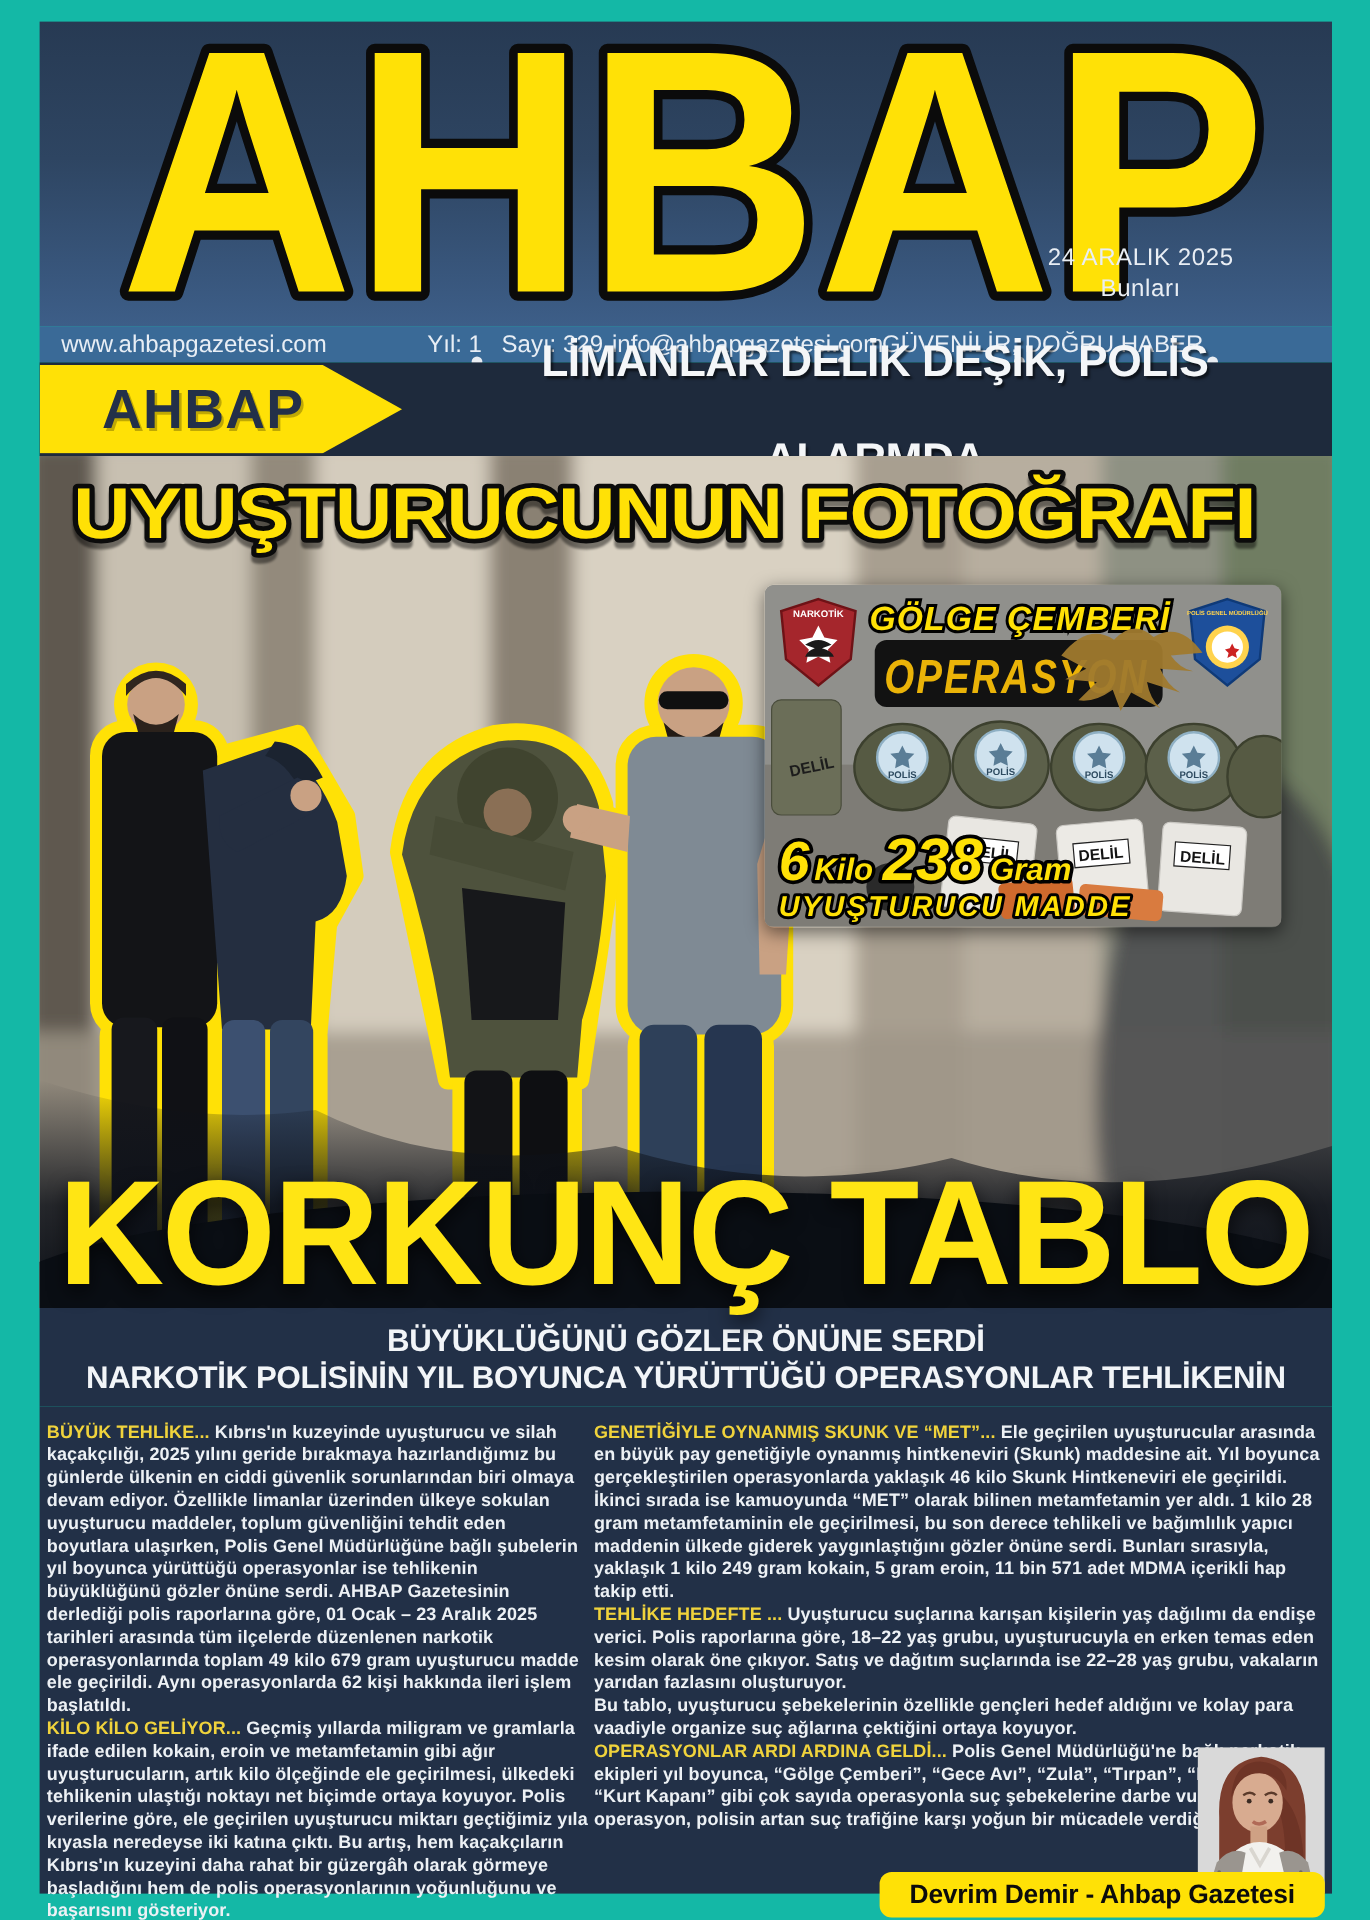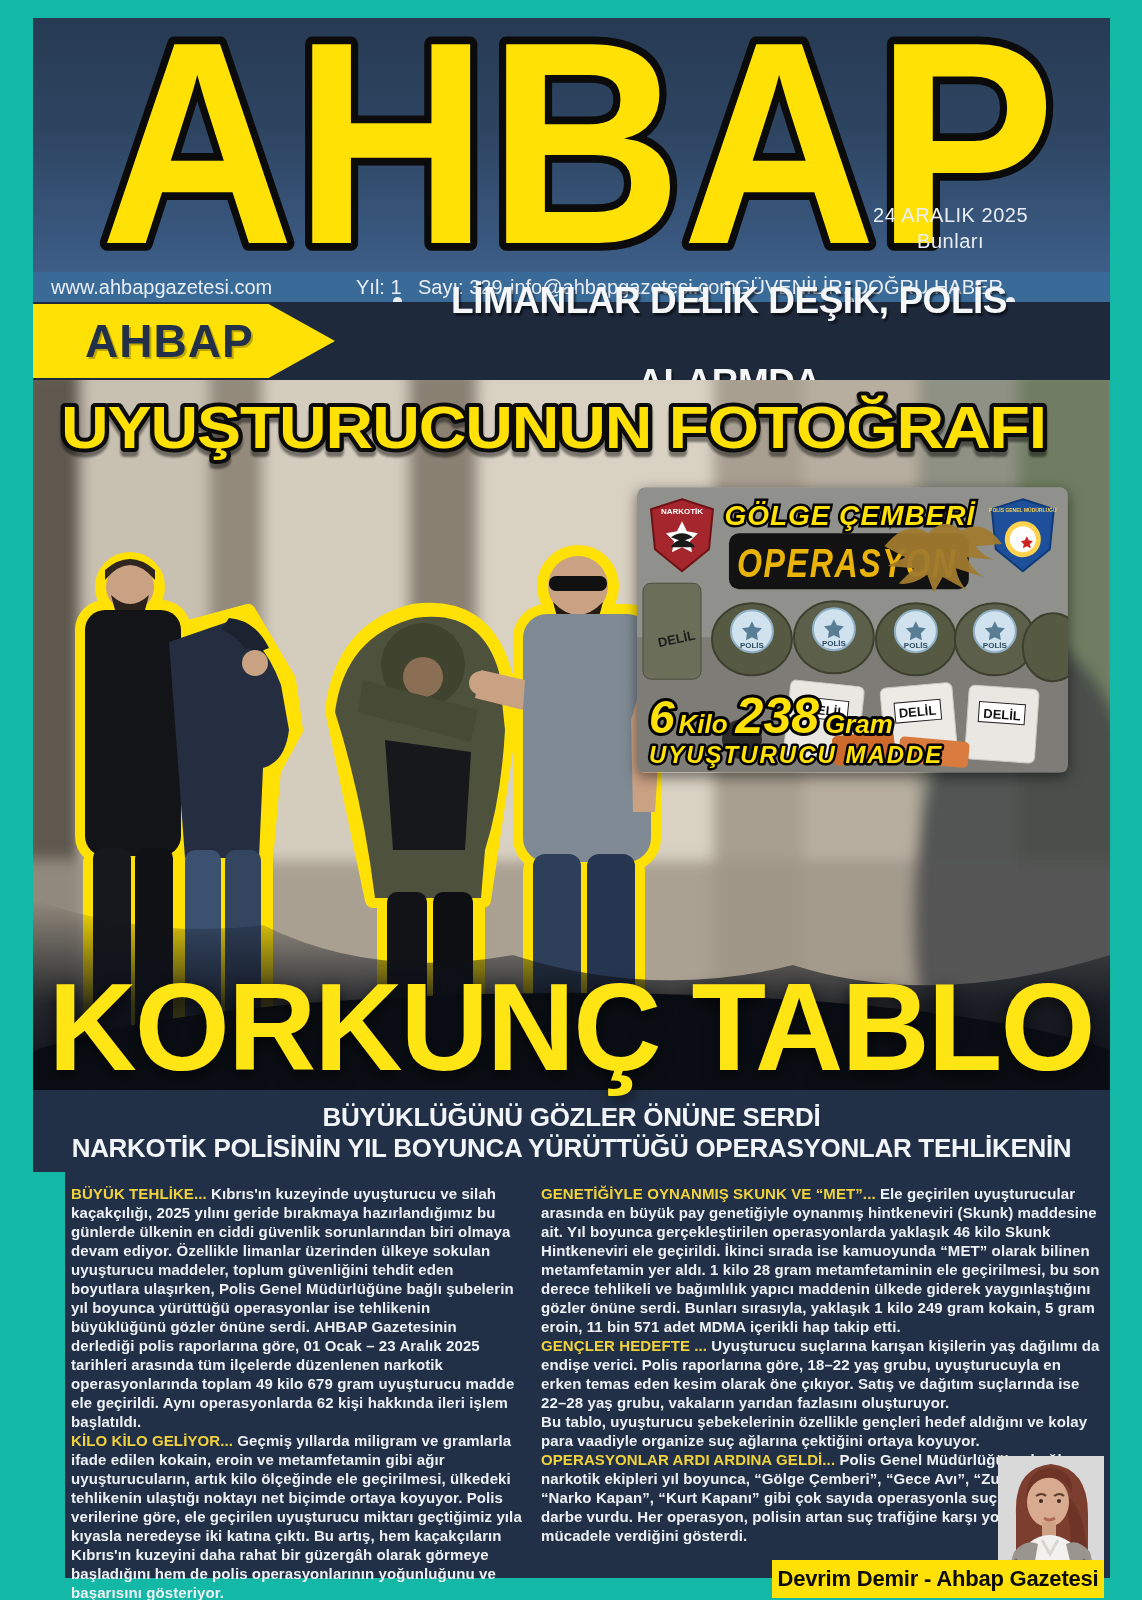--- a/index.html
+++ b/index.html
@@ -33,26 +33,26 @@
   .photo > svg.scene { position:absolute; inset:0; width:100%; height:100%; }
   .kicker-svg { position:absolute; top:2px; left:0; width:100%; height:88px; filter:drop-shadow(0 5px 1px rgba(0,0,0,.45)); }
   .inset { position:absolute; left:56.1%; top:15.1%; width:40%; height:40.2%; border-radius:8px; box-shadow:0 4px 14px rgba(0,0,0,.5); overflow:hidden; }
   .inset svg { width:100%; height:100%; display:block; }
   .bighead-svg { position:absolute; bottom:-8px; left:0; width:100%; height:140px; filter:drop-shadow(0 6px 8px rgba(0,0,0,.65)); }
 
   
   .deck { height:82px; background:#223047; color:#f2f5f8; text-align:center; font-weight:900; font-size:26px; line-height:31px; letter-spacing:-.3px; padding-top:12px; }
 
   
-  .article { position:relative; height:406px; background:#223047; padding:12px 6px 0 6px; display:grid; grid-template-columns:452px 1fr; column-gap:18px;margin-left:32px; }
+  .article { position:relative; height:406px; background:#223047; padding:12px 6px 0 6px; display:grid; grid-template-columns:452px 1fr; column-gap:4px; }
   .col { color:#edf1f5; font-size:15px; line-height:19px; font-weight:700; letter-spacing:.1px; }
   .para { margin:0; }
   .lead { color:#f0d33c; font-weight:900; }
   .reporter { position:absolute; right:6px; bottom:0; width:106px; height:122px; z-index:3; }
-  .caption { position:absolute; right:6px; bottom:-20px; width:332px; height:38px; background:#ffe106; color:#0c0c0c; font-weight:900; font-size:22px; display:flex; align-items:center; justify-content:center; z-index:5; letter-spacing:-.2px; }
+  .caption { position:absolute; right:6px; bottom:-20px; width:371px; height:38px; background:#ffe106; color:#0c0c0c; font-weight:900; font-size:22px; display:flex; align-items:center; justify-content:center; z-index:5; letter-spacing:-.2px;border-radius:10px; }
 </style>
 </head>
 <body>
 
 <div class="page">
   <div class="content">
 
     <header class="masthead">
       <svg viewBox="0 0 1077 262">
         <text x="545" y="232" text-anchor="middle" font-family="Liberation Sans, sans-serif" font-size="298" font-weight="900" fill="#ffe106" stroke="#0b0b0b" stroke-width="16" paint-order="stroke" stroke-linejoin="round" textLength="985" lengthAdjust="spacingAndGlyphs">AHBAP</text>
@@ -257,21 +257,21 @@
       <div>NARKOTİK POLİSİNİN YIL BOYUNCA YÜRÜTTÜĞÜ OPERASYONLAR TEHLİKENİN</div>
     </div>
 
     <div class="article">
       <div class="col" id="col-left">
           <p class="para"><span class="lead">BÜYÜK TEHLİKE... </span>Kıbrıs'ın kuzeyinde uyuşturucu ve silah kaçakçılığı, 2025 yılını geride bırakmaya hazırlandığımız bu günlerde ülkenin en ciddi güvenlik sorunlarından biri olmaya devam ediyor. Özellikle limanlar üzerinden ülkeye sokulan uyuşturucu maddeler, toplum güvenliğini tehdit eden boyutlara ulaşırken, Polis Genel Müdürlüğüne bağlı şubelerin yıl boyunca yürüttüğü operasyonlar ise tehlikenin büyüklüğünü gözler önüne serdi. AHBAP Gazetesinin derlediği polis raporlarına göre, 01 Ocak – 23 Aralık 2025 tarihleri arasında tüm ilçelerde düzenlenen narkotik operasyonlarında toplam 49 kilo 679 gram uyuşturucu madde ele geçirildi. Aynı operasyonlarda 62 kişi hakkında ileri işlem başlatıldı.</p>
           <p class="para"><span class="lead">KİLO KİLO GELİYOR... </span>Geçmiş yıllarda miligram ve gramlarla ifade edilen kokain, eroin ve metamfetamin gibi ağır uyuşturucuların, artık kilo ölçeğinde ele geçirilmesi, ülkedeki tehlikenin ulaştığı noktayı net biçimde ortaya koyuyor. Polis verilerine göre, ele geçirilen uyuşturucu miktarı geçtiğimiz yıla kıyasla neredeyse iki katına çıktı. Bu artış, hem kaçakçıların Kıbrıs'ın kuzeyini daha rahat bir güzergâh olarak görmeye başladığını hem de polis operasyonlarının yoğunluğunu ve başarısını gösteriyor.</p>
         </div>
       <div class="col" id="col-right">
           <p class="para"><span class="lead">GENETİĞİYLE OYNANMIŞ SKUNK VE “MET”... </span>Ele geçirilen uyuşturucular arasında en büyük pay genetiğiyle oynanmış hintkeneviri (Skunk) maddesine ait. Yıl boyunca gerçekleştirilen operasyonlarda yaklaşık 46 kilo Skunk Hintkeneviri ele geçirildi. İkinci sırada ise kamuoyunda “MET” olarak bilinen metamfetamin yer aldı. 1 kilo 28 gram metamfetaminin ele geçirilmesi, bu son derece tehlikeli ve bağımlılık yapıcı maddenin ülkede giderek yaygınlaştığını gözler önüne serdi. Bunları sırasıyla, yaklaşık 1 kilo 249 gram kokain, 5 gram eroin, 11 bin 571 adet MDMA içerikli hap takip etti.</p>
-          <p class="para"><span class="lead">GENÇLER HEDEFTE ... </span>Uyuşturucu suçlarına karışan kişilerin yaş dağılımı da endişe verici. Polis raporlarına göre, 18–22 yaş grubu, uyuşturucuyla en erken temas eden kesim olarak öne çıkıyor. Satış ve dağıtım suçlarında ise 22–28 yaş grubu, vakaların yarıdan fazlasını oluşturuyor.</p>
+          <p class="para"><span class="lead">TEHLİKE HEDEFTE ... </span>Uyuşturucu suçlarına karışan kişilerin yaş dağılımı da endişe verici. Polis raporlarına göre, 18–22 yaş grubu, uyuşturucuyla en erken temas eden kesim olarak öne çıkıyor. Satış ve dağıtım suçlarında ise 22–28 yaş grubu, vakaların yarıdan fazlasını oluşturuyor.</p>
           <p class="para">Bu tablo, uyuşturucu şebekelerinin özellikle gençleri hedef aldığını ve kolay para vaadiyle organize suç ağlarına çektiğini ortaya koyuyor.</p>
           <p class="para"><span class="lead">OPERASYONLAR ARDI ARDINA GELDİ... </span>Polis Genel Müdürlüğü'ne bağlı narkotik ekipleri yıl boyunca, “Gölge Çemberi”, “Gece Avı”, “Zula”, “Tırpan”, “Narko Kapan”, “Kurt Kapanı” gibi çok sayıda operasyonla suç şebekelerine darbe vurdu. Her operasyon, polisin artan suç trafiğine karşı yoğun bir mücadele verdiğini gösterdi.</p>
         </div>
 
       <svg class="reporter" viewBox="0 0 106 122">
         <rect width="106" height="122" fill="#d9d9d9"></rect>
         <path d="M18,122 L18,58 Q16,12 53,8 Q90,12 90,58 L90,122 Z" fill="#7c3e2e"></path>
         <path d="M70,40 Q92,60 88,122 L72,122 Q76,70 66,48 Z" fill="#6e3426"></path>
         <ellipse cx="50" cy="46" rx="21" ry="25" fill="#d8ab90"></ellipse>
         <path d="M28,42 Q30,12 52,12 Q76,14 74,36 Q64,20 48,22 Q34,24 28,42 Z" fill="#6e3426"></path>

